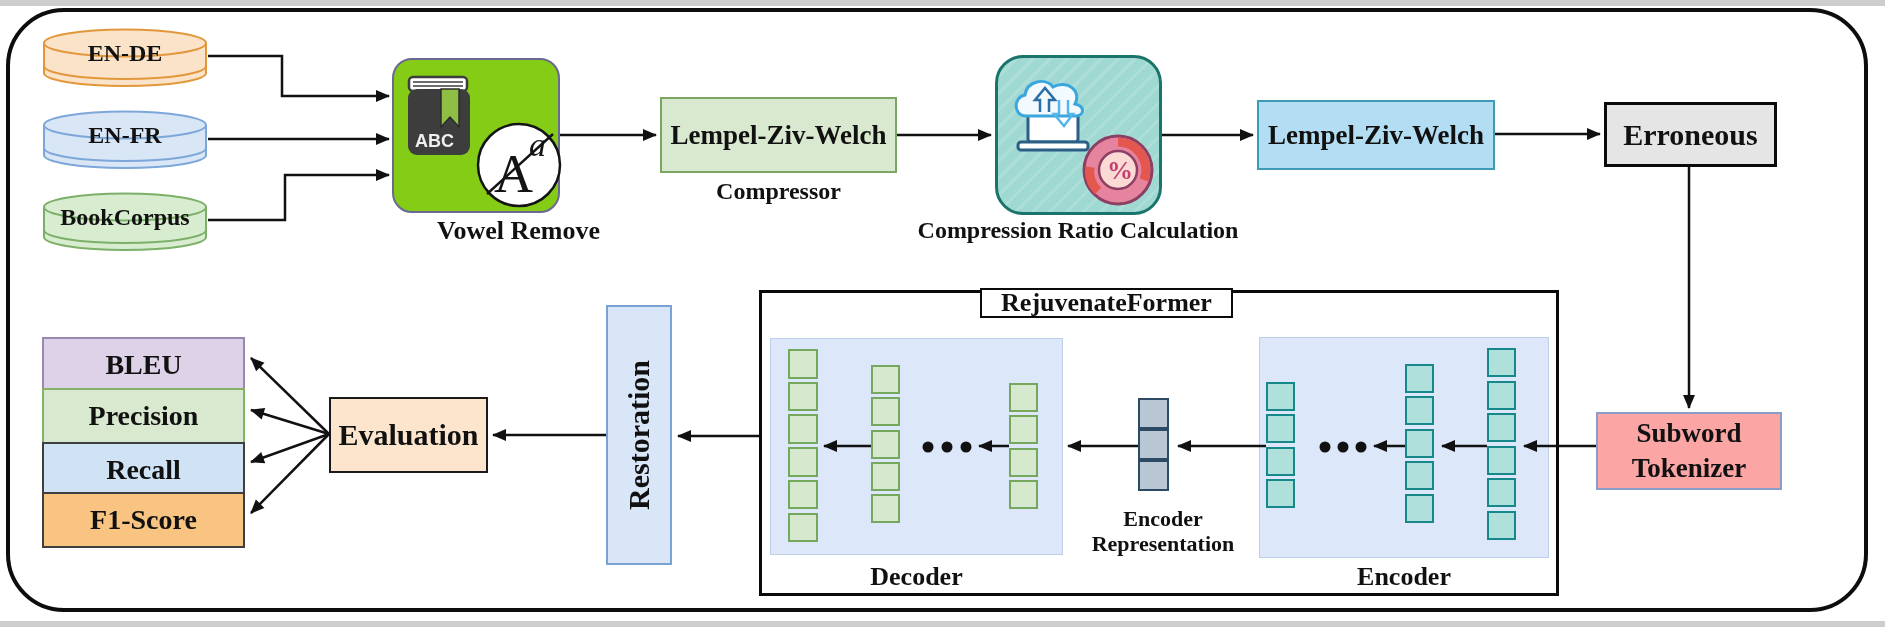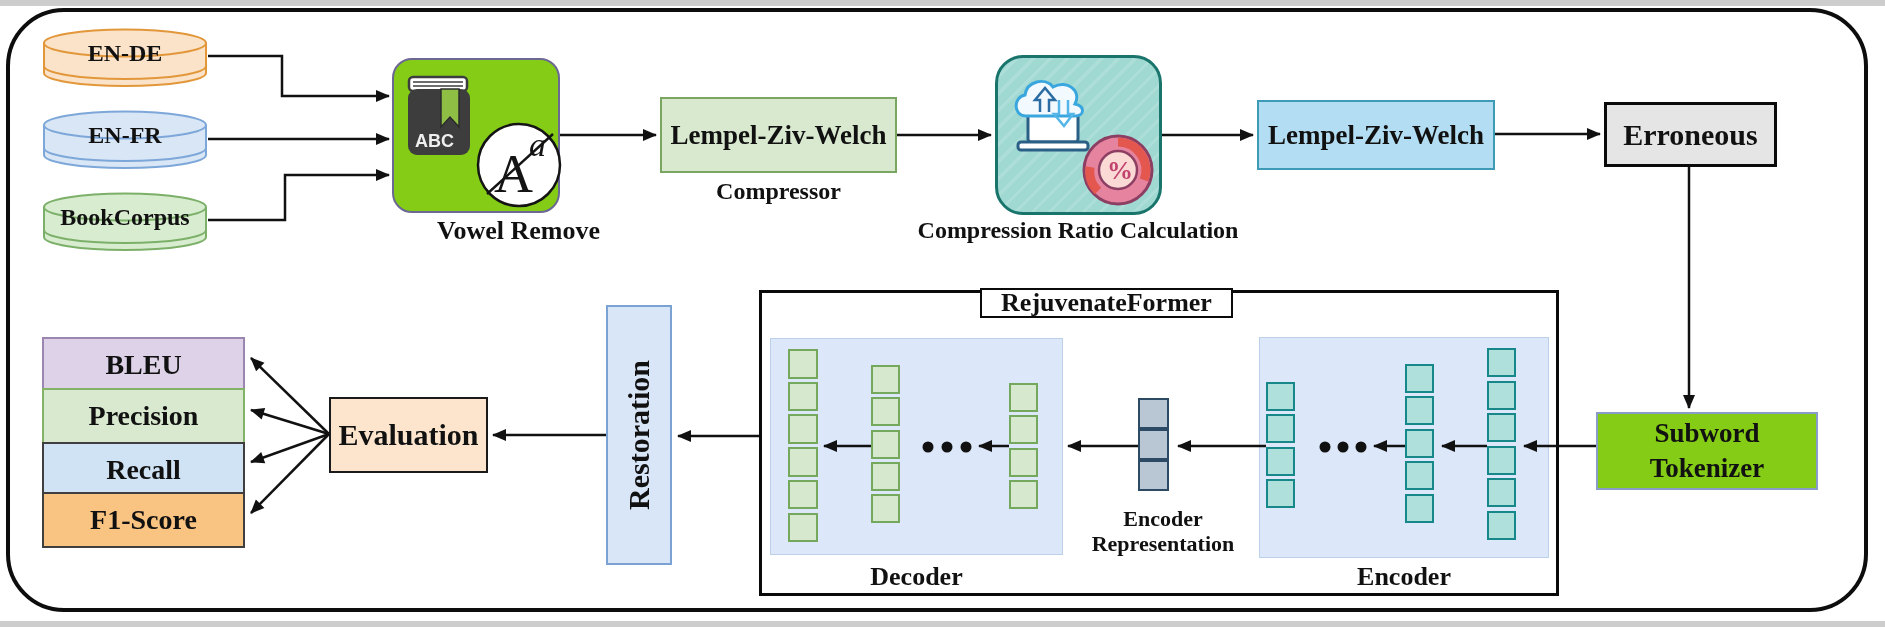--- a/index.html
+++ b/index.html
@@ -28,21 +28,21 @@
   .lzw-comp{left:660px;top:97px;width:237px;height:76px;}
   .caption{font-weight:bold;text-align:center;font-size:24px;}
   .comp-caption{left:660px;top:178px;width:237px;}
   .ratio-box{left:995px;top:55px;width:167px;height:160px;background:#a0d8d2;border:3px solid #19756b;border-radius:28px;
              background-image:repeating-linear-gradient(135deg,rgba(255,255,255,.14) 0 3px,rgba(255,255,255,0) 3px 12px);}
   .ratio-caption{left:898px;top:217px;width:360px;}
   .decomp-box{left:1257px;top:100px;width:238px;height:70px;background:#b3ddf2;border:2.5px solid #3d9bb5;}
   .decomp-caption{left:1257px;top:176px;width:238px;}
   .erroneous-box{left:1604px;top:102px;width:173px;height:65px;background:#e5e5e5;border:3px solid #0a0a0a;
                  font-size:30px;font-weight:bold;}
-  .subword-box{left:1596px;top:412px;width:222px;height:78px;background:#84cc16;border:2px solid #8a9dc9;
+  .subword-box{left:1596px;top:412px;width:186px;height:78px;background:#fca5a5;border:2px solid #8a9dc9;
                font-size:27px;font-weight:bold;line-height:1.3;}
 
   .rejuv-container{left:759px;top:290px;width:800px;height:306px;border:3px solid #0a0a0a;background:#ffffff;}
   .rejuv-title{left:980px;top:288px;width:253px;height:30px;background:#ffffff;border:2px solid #0a0a0a;
                font-size:26px;font-weight:bold;z-index:6;}
   .panel{background:#dce8f9;border:1.5px solid #bcd0ea;}
   .decoder-panel{left:770px;top:338px;width:293px;height:217px;}
   .encoder-panel{left:1259px;top:337px;width:290px;height:221px;}
   .panel-label{font-size:26px;font-weight:bold;text-align:center;}
   .decoder-label{left:770px;top:562px;width:293px;}

